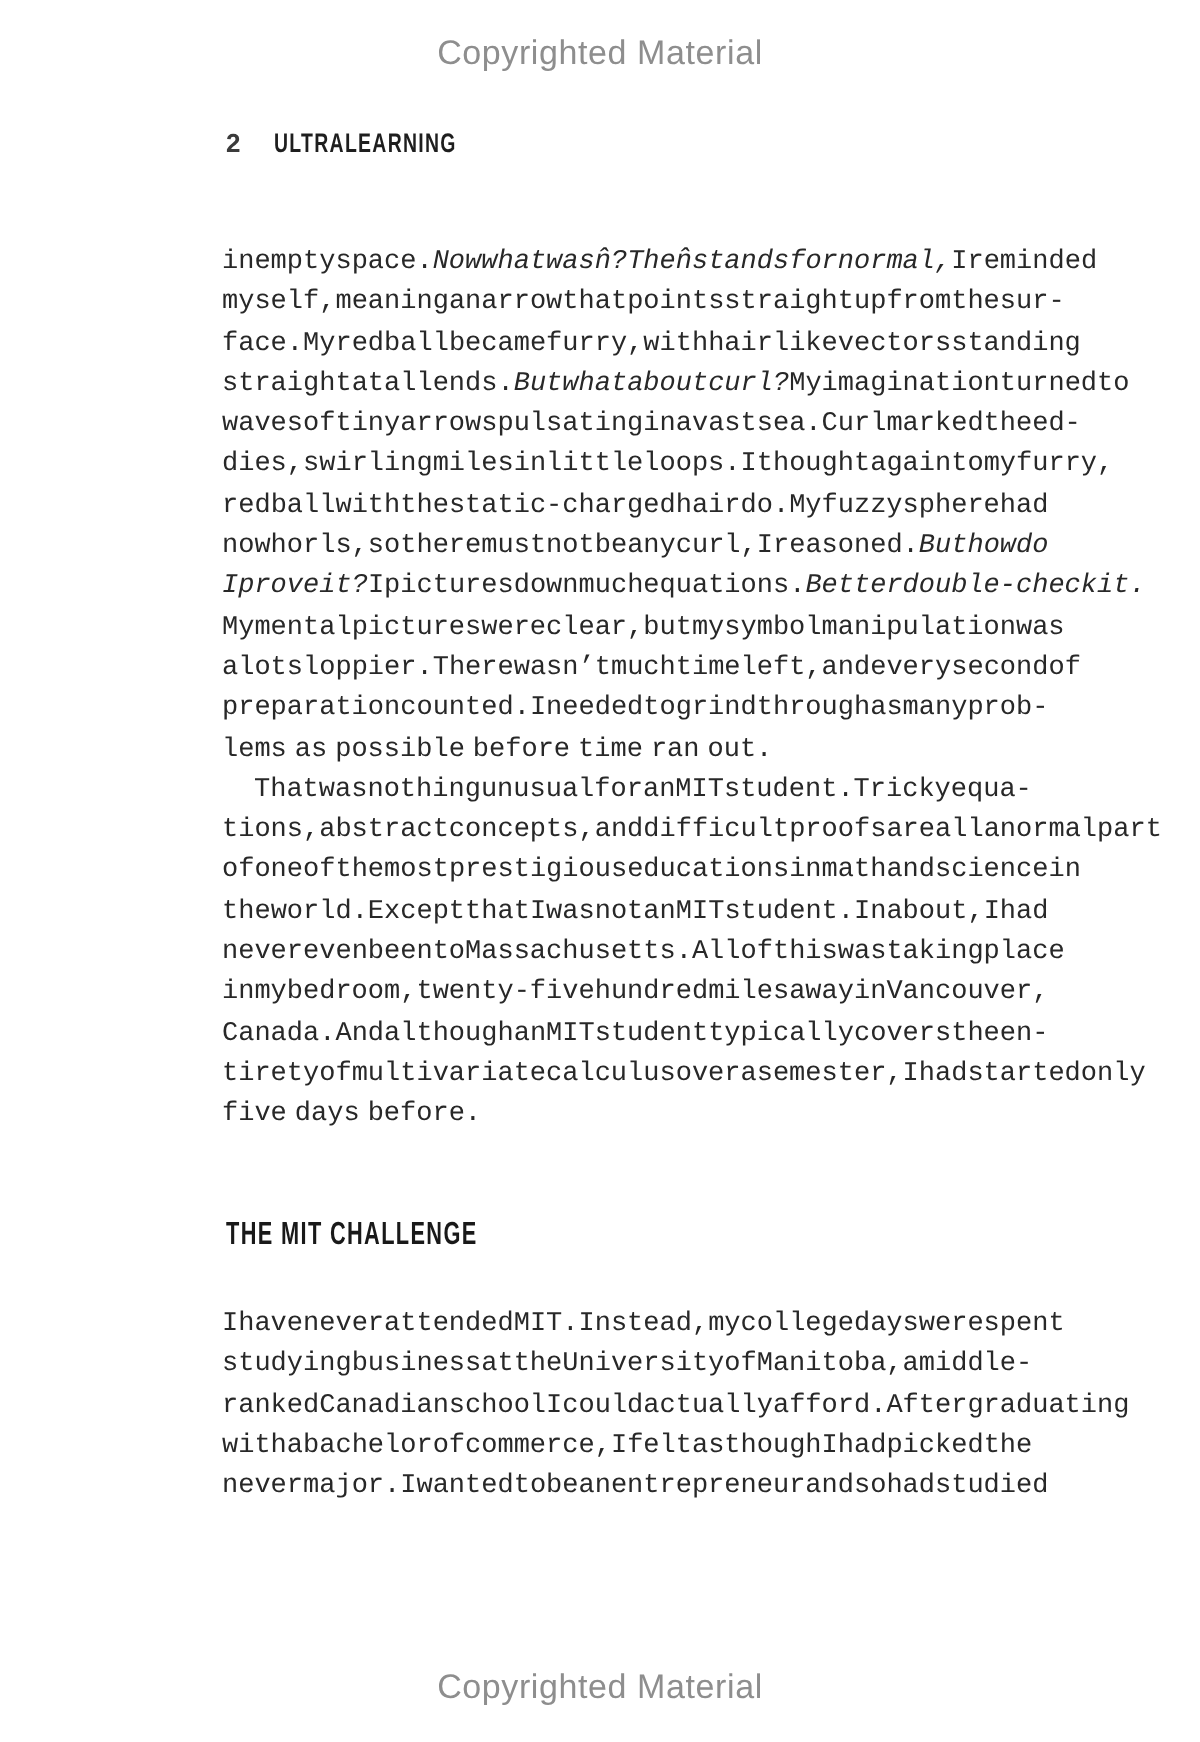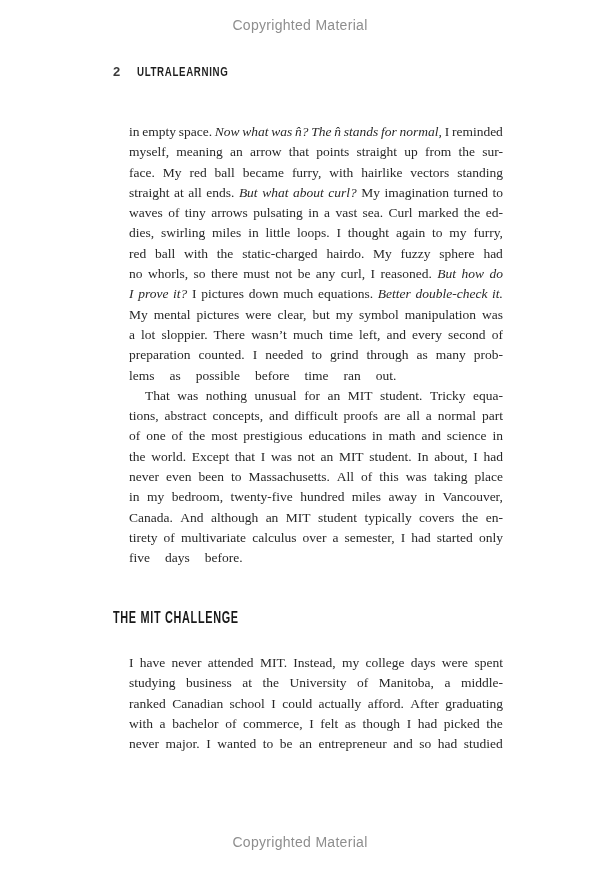--- a/index.html
+++ b/index.html
@@ -12,21 +12,21 @@
     position: relative;
     font-family: "Liberation Serif", serif;
     color: var(--text-color, #282828);
   }
 
   
   .copyright {
     position: absolute; left: 0; width: 600px;
     text-align: center;
     font-family: "Liberation Sans", sans-serif;
-    font-size: 14px;
+    font-size: 17px;
     letter-spacing: 0.3px;
     color: var(--muted-color, #8e8e8e);
   }
   .copy-top { top: 17px; }
   .copy-bottom { top: 834px; }
 
   
   .pageheader {
     position: absolute; top: 64px; left: 113px;
     display: flex; align-items: flex-end;
@@ -42,35 +42,35 @@
     letter-spacing: 0.9px;
     color: #1e1e1e;
     transform: scaleX(0.72);
     transform-origin: left bottom;
     margin-left: 17px;
     white-space: nowrap;
   }
 
   
   .textblock {
-    position: absolute; left: 129px; width: 374px;
+    position: absolute; left: 111px; width: 374px; font-family: Liberation Mono, monospace;
   }
   .block-0 { top: 122px; }
   .block-1 { top: 653px; }
   .line {
     display: flex;
     justify-content: space-between;
     align-items: baseline;
     height: 20.3px;
     line-height: 20.3px;
     font-size: 13.5px;
     white-space: nowrap;
     color: var(--text-color, #282828);
   }
-  .line.last { justify-content: flex-start; gap: 15px; }
+  .line.last { justify-content: flex-start; gap: 4px; }
   .line.ind { padding-left: 16px; }
   .ital { font-style: italic; }
 
   
   .sectionheading {
     position: absolute; top: 609px; left: 113px;
     font-family: "Liberation Sans", sans-serif;
     font-weight: 700;
     font-size: 16px;
     letter-spacing: 1px;

